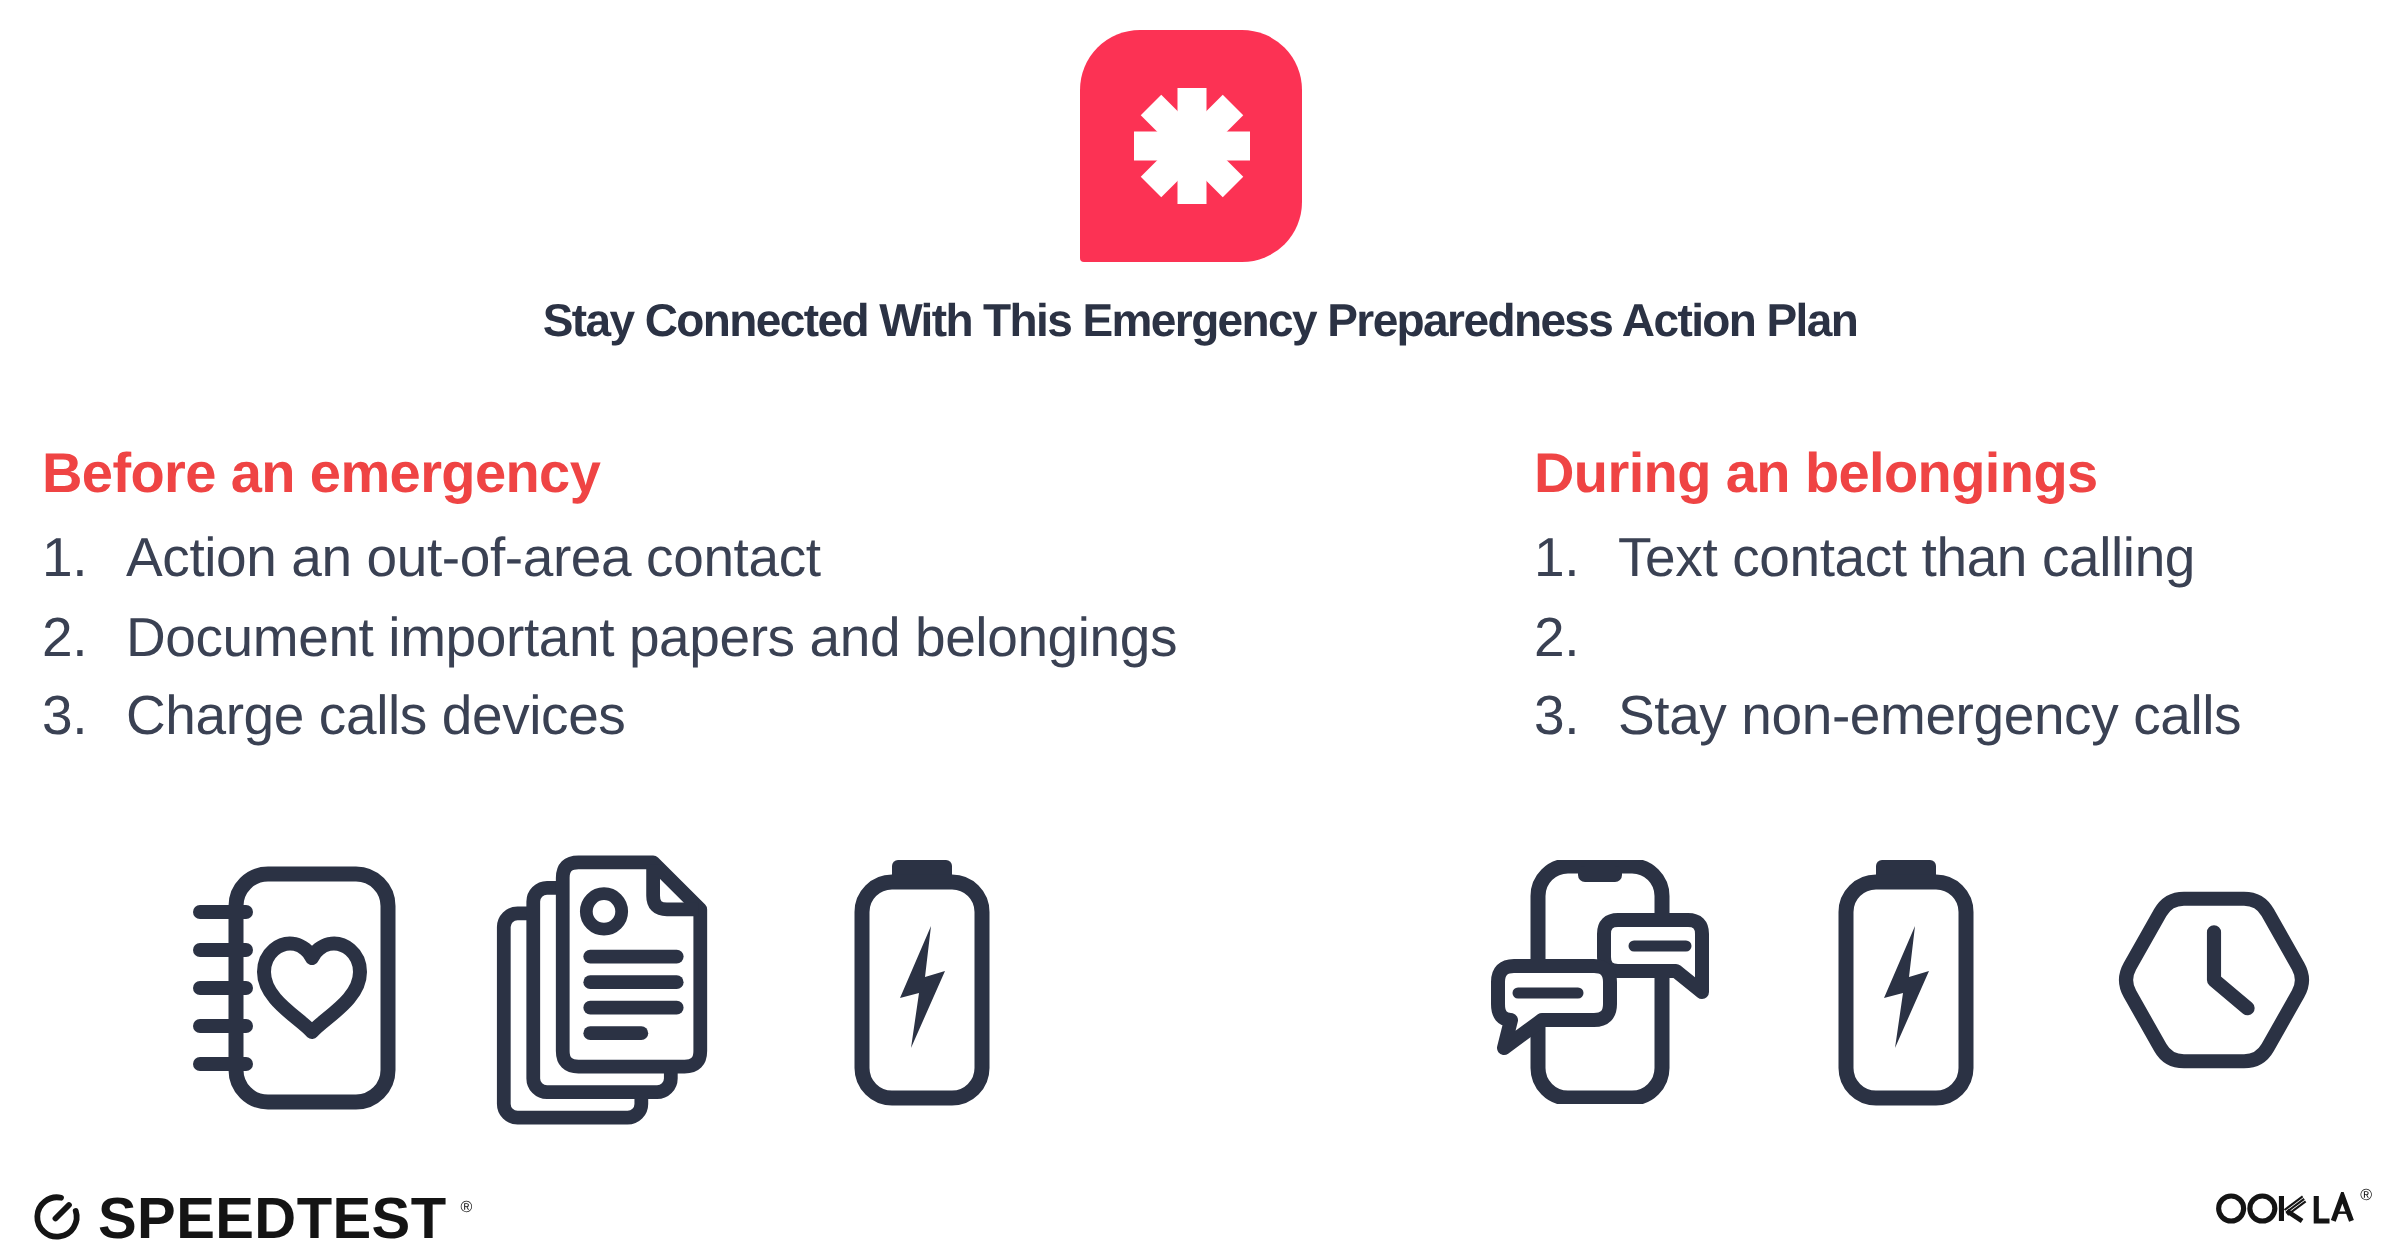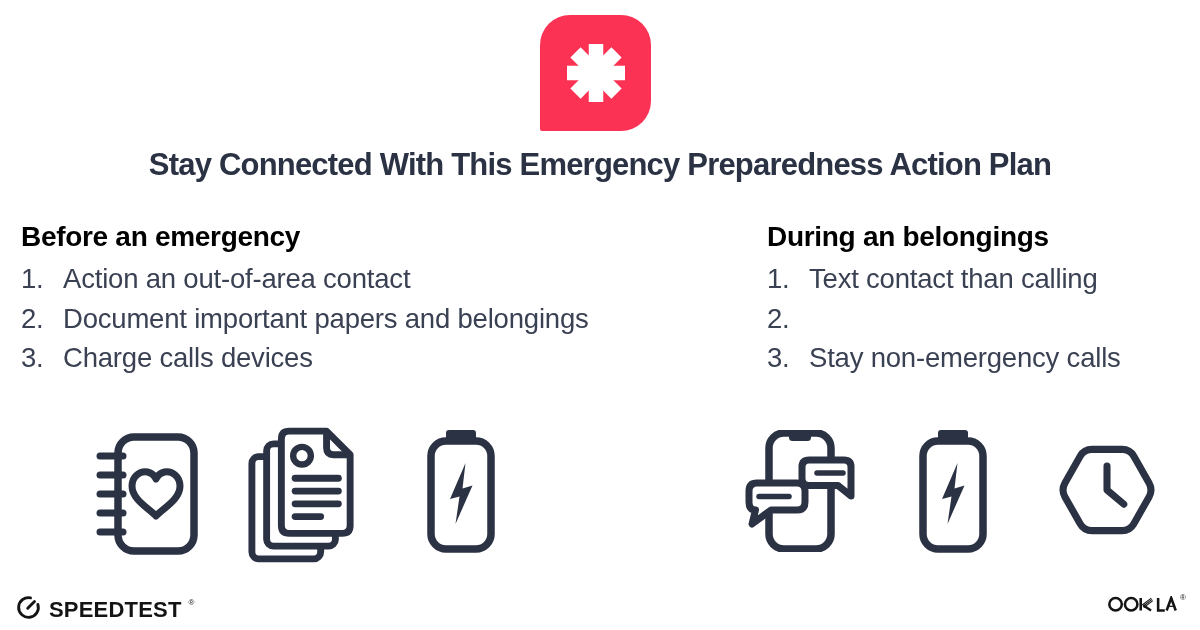--- a/index.html
+++ b/index.html
@@ -22,37 +22,37 @@
     border-radius: 30px 30px 30px 2px;
     display: flex; align-items: center; justify-content: center;
   }
   .bubble svg { width: 64px; height: 64px; }
 
   .title {
     position: absolute;
     left: 0; right: 0; top: 147px;
     margin: 0;
     text-align: center;
-    font-size: 31px;
+    font-size: 23px;
     font-weight: 700;
     letter-spacing: -0.8px;
     color: #2b3244;
   }
 
   
   .col { position: absolute; top: 219px; }
   .col-left  { left: 21px; }
   .col-right { left: 767px; }
   .col h2 {
     margin: 0 0 4px 0;
     font-size: 28px;
     line-height: 36px;
     font-weight: 700;
     letter-spacing: -0.3px;
-    color: #000000;
+    color: #ef4444;
   }
   .plan-list { margin: 0; padding: 0; list-style: none; }
   .plan-list li {
     display: flex;
     font-size: 27.5px;
     line-height: 39.6px;
     letter-spacing: -0.2px;
     color: #3a4153;
   }
   .plan-list .num { flex: none; width: 42px; }
@@ -70,21 +70,21 @@
 
   
   .speedtest {
     position: absolute;
     left: 15px; top: 594px;
     display: flex; align-items: center; gap: 7px;
     color: #141414;
   }
   .speedtest svg { width: 27px; height: 27px; }
   .speedtest .wordmark {
-    font-size: 22px;
+    font-size: 29px;
     font-weight: 700;
     letter-spacing: 0.2px;
   }
   .tm-mark {
     font-size: 8px;
     line-height: 8px;
     position: relative;
     top: -7px;
     color: #141414;
   }

